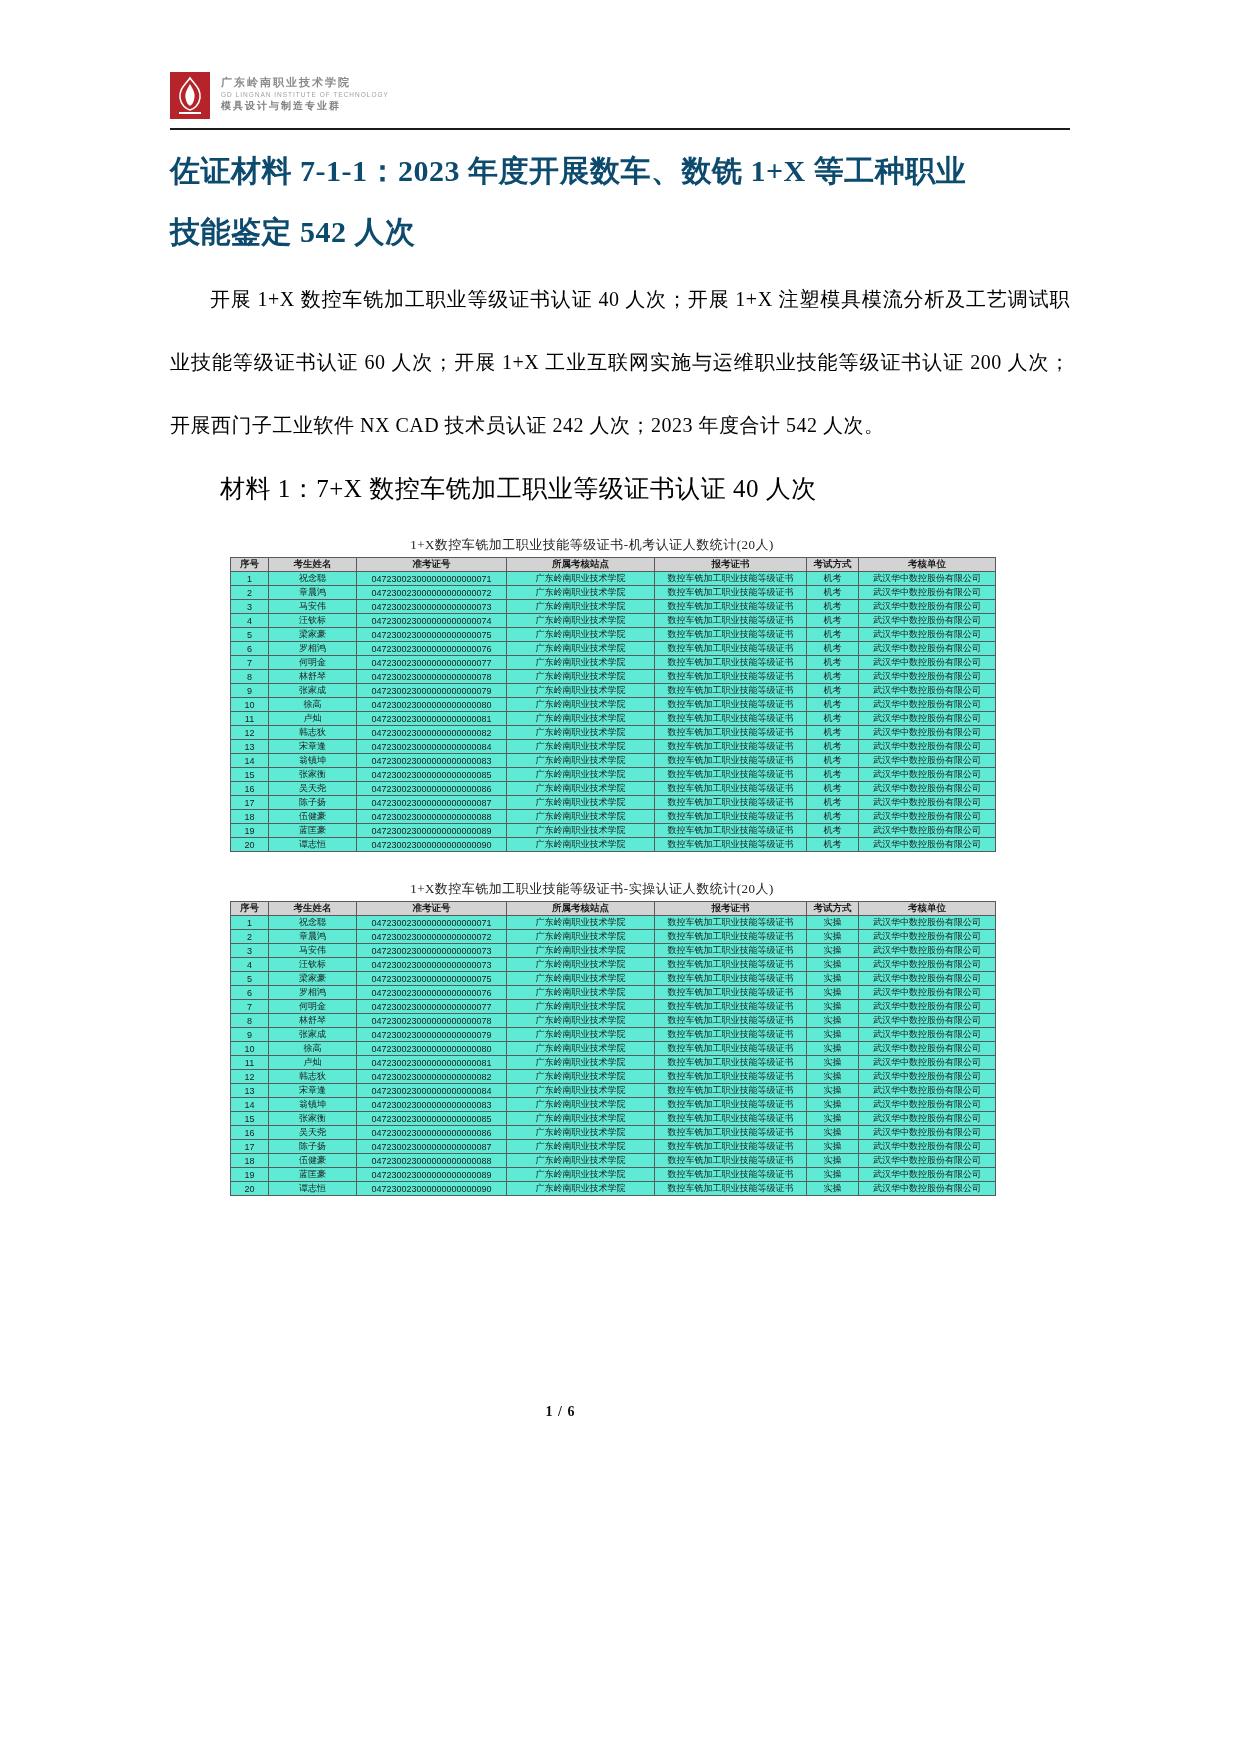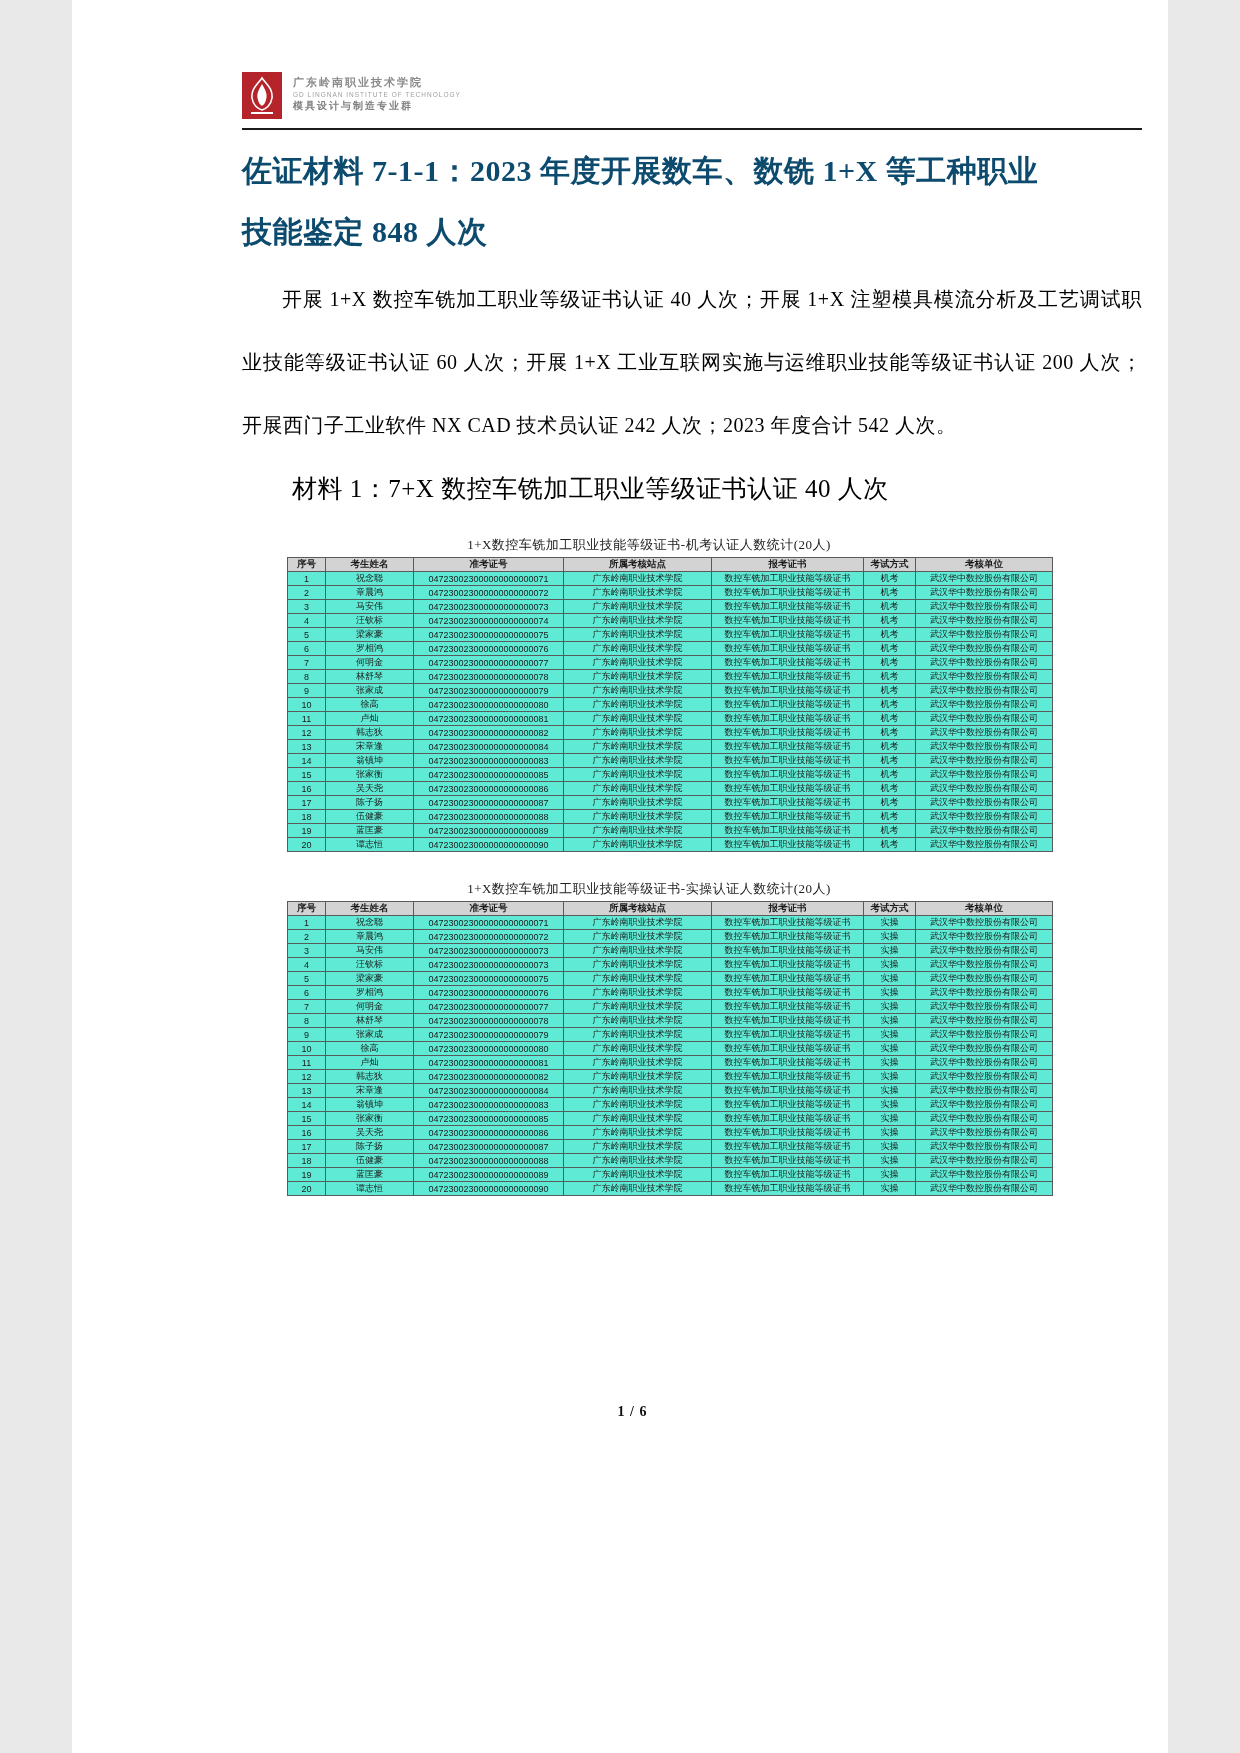--- a/index.html
+++ b/index.html
@@ -1,20 +1,20 @@
 <!DOCTYPE html>
 <html><head>
 <meta charset="utf-8">
 <style>
   * { margin: 0; padding: 0; box-sizing: border-box; }
   html, body { background: #e9e9e9; }
   body { font-family: "Liberation Serif", serif; }
   .page {
     position: relative;
-    width: 1096px;
+    width: 1240px;
     height: 1753px;
     margin: 0 auto;
     background: #ffffff;
     overflow: hidden;
     color: #000;
   }
   
   .header {
     position: absolute;
     left: 170px;
@@ -61,21 +61,21 @@
     text-indent: 2em;
     letter-spacing: 0.5px;
   }
   .material-line {
     font-size: 25px;
     line-height: 63px;
     text-indent: 2em;
     letter-spacing: 0.5px;
   }
   
-  .table-block { width: 765px; margin-left: 4px; margin-top: 16px; padding-left: 41px; }
+  .table-block { width: 765px; margin-left: 19px; margin-top: 16px; padding-left: 41px; }
   .table-block + .table-block { margin-top: 28px; }
   .table-title {
     font-family: "Liberation Serif", serif;
     font-size: 13px;
     color: #222;
     text-align: center;
     margin-bottom: 3px;
     letter-spacing: 0.5px;
   }
   table.exam-table {
@@ -139,21 +139,21 @@
         <div class="school-name">广东岭南职业技术学院</div>
         <div class="school-name-en">GD LINGNAN INSTITUTE OF TECHNOLOGY</div>
         <div class="group-name">模具设计与制造专业群</div>
       </div>
     </div>
   </div>
 
   <div class="main">
     <div class="doc-title">
       <div>佐证材料 7-1-1：2023 年度开展数车、数铣 1+X 等工种职业</div>
-      <div>技能鉴定 848 人次</div>
+      <div>技能鉴定 542 人次</div>
     </div>
 
     <p class="body-paragraph">开展 1+X 数控车铣加工职业等级证书认证 40 人次；开展 1+X 注塑模具模流分析及工艺调试职业技能等级证书认证 60 人次；开展 1+X 工业互联网实施与运维职业技能等级证书认证 200 人次；开展西门子工业软件 NX CAD 技术员认证 242 人次；2023 年度合计 542 人次。</p>
 
     <p class="material-line">材料 1：7+X 数控车铣加工职业等级证书认证 40 人次</p>
 
     <section class="table-block">
       <div class="table-title">1+X数控车铣加工职业技能等级证书-机考认证人数统计(20人)</div>
       <table class="exam-table">
         <thead>

